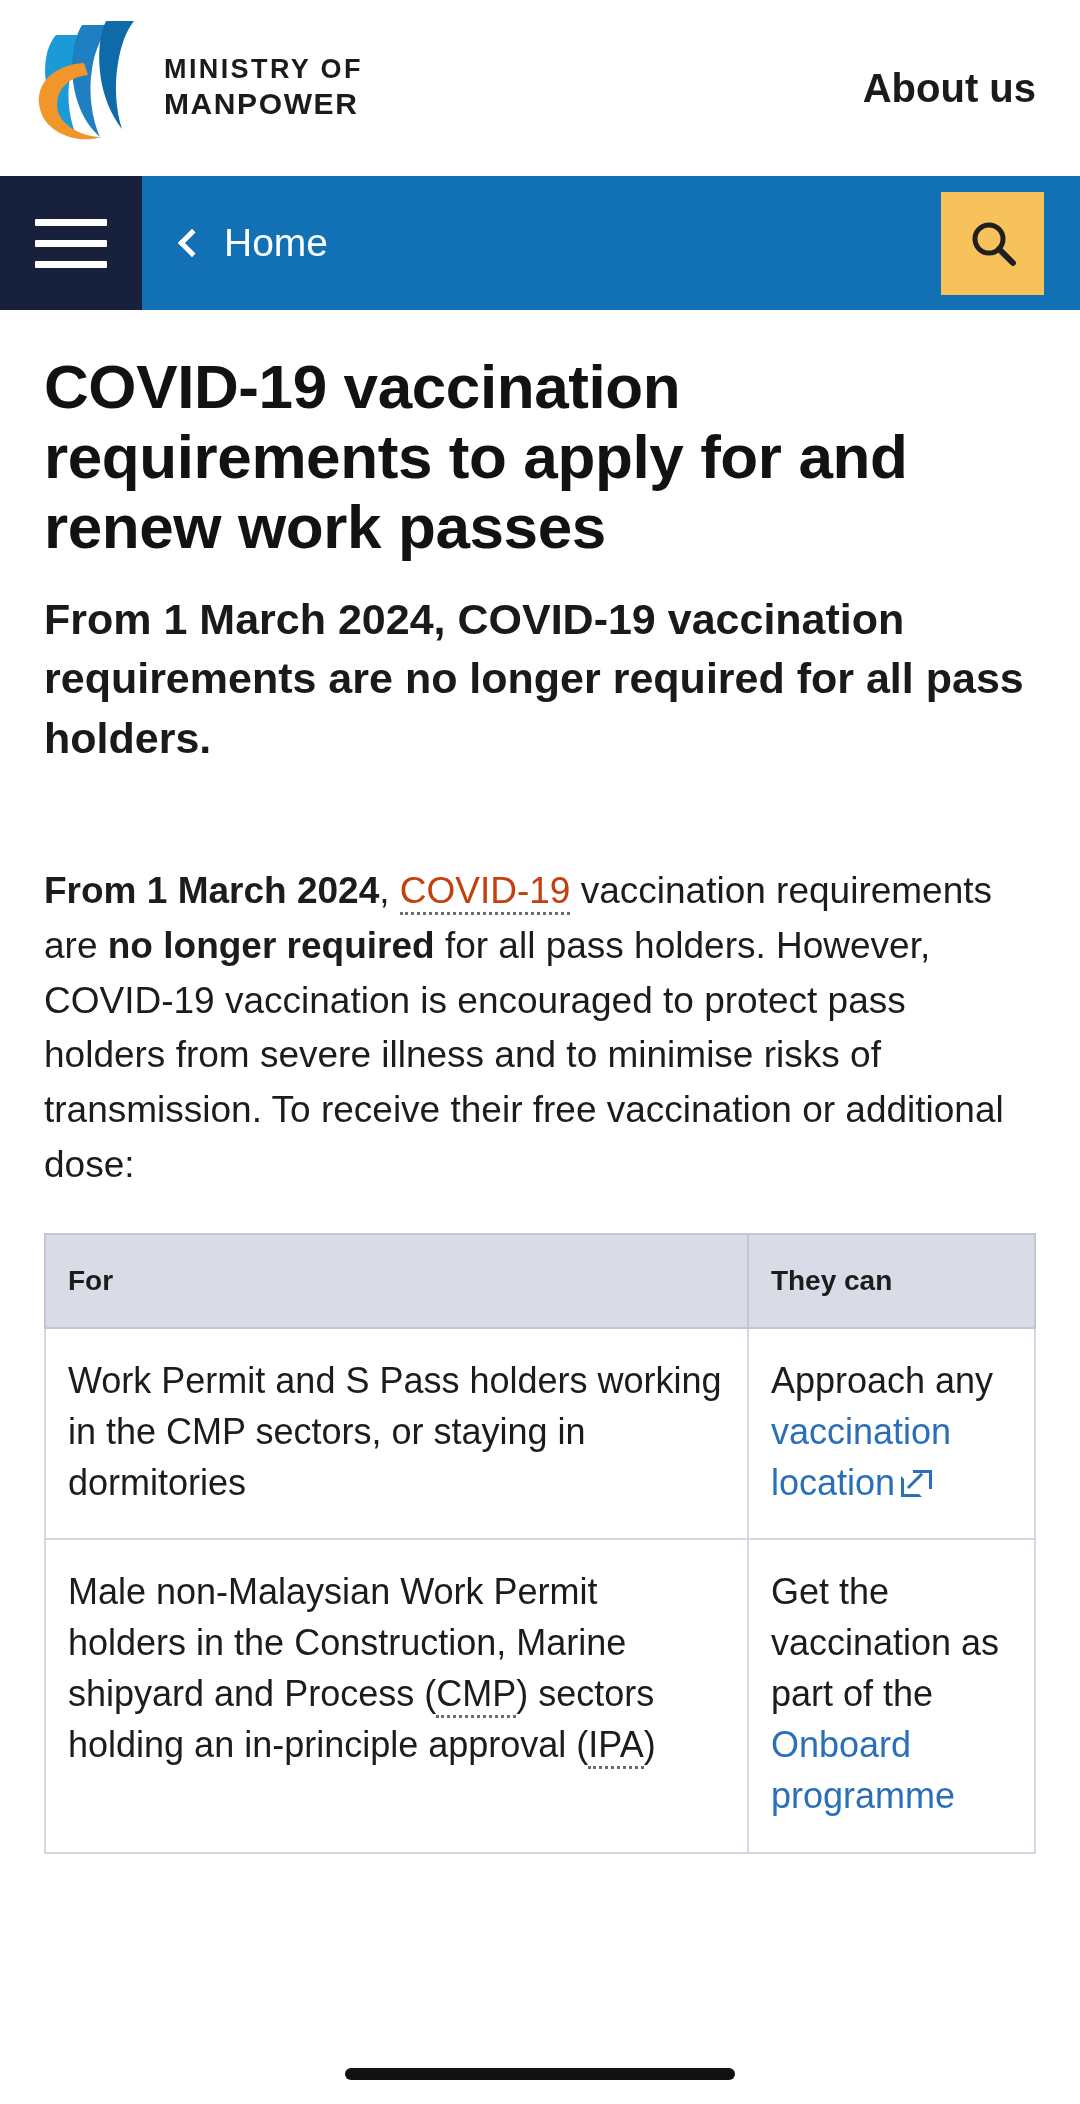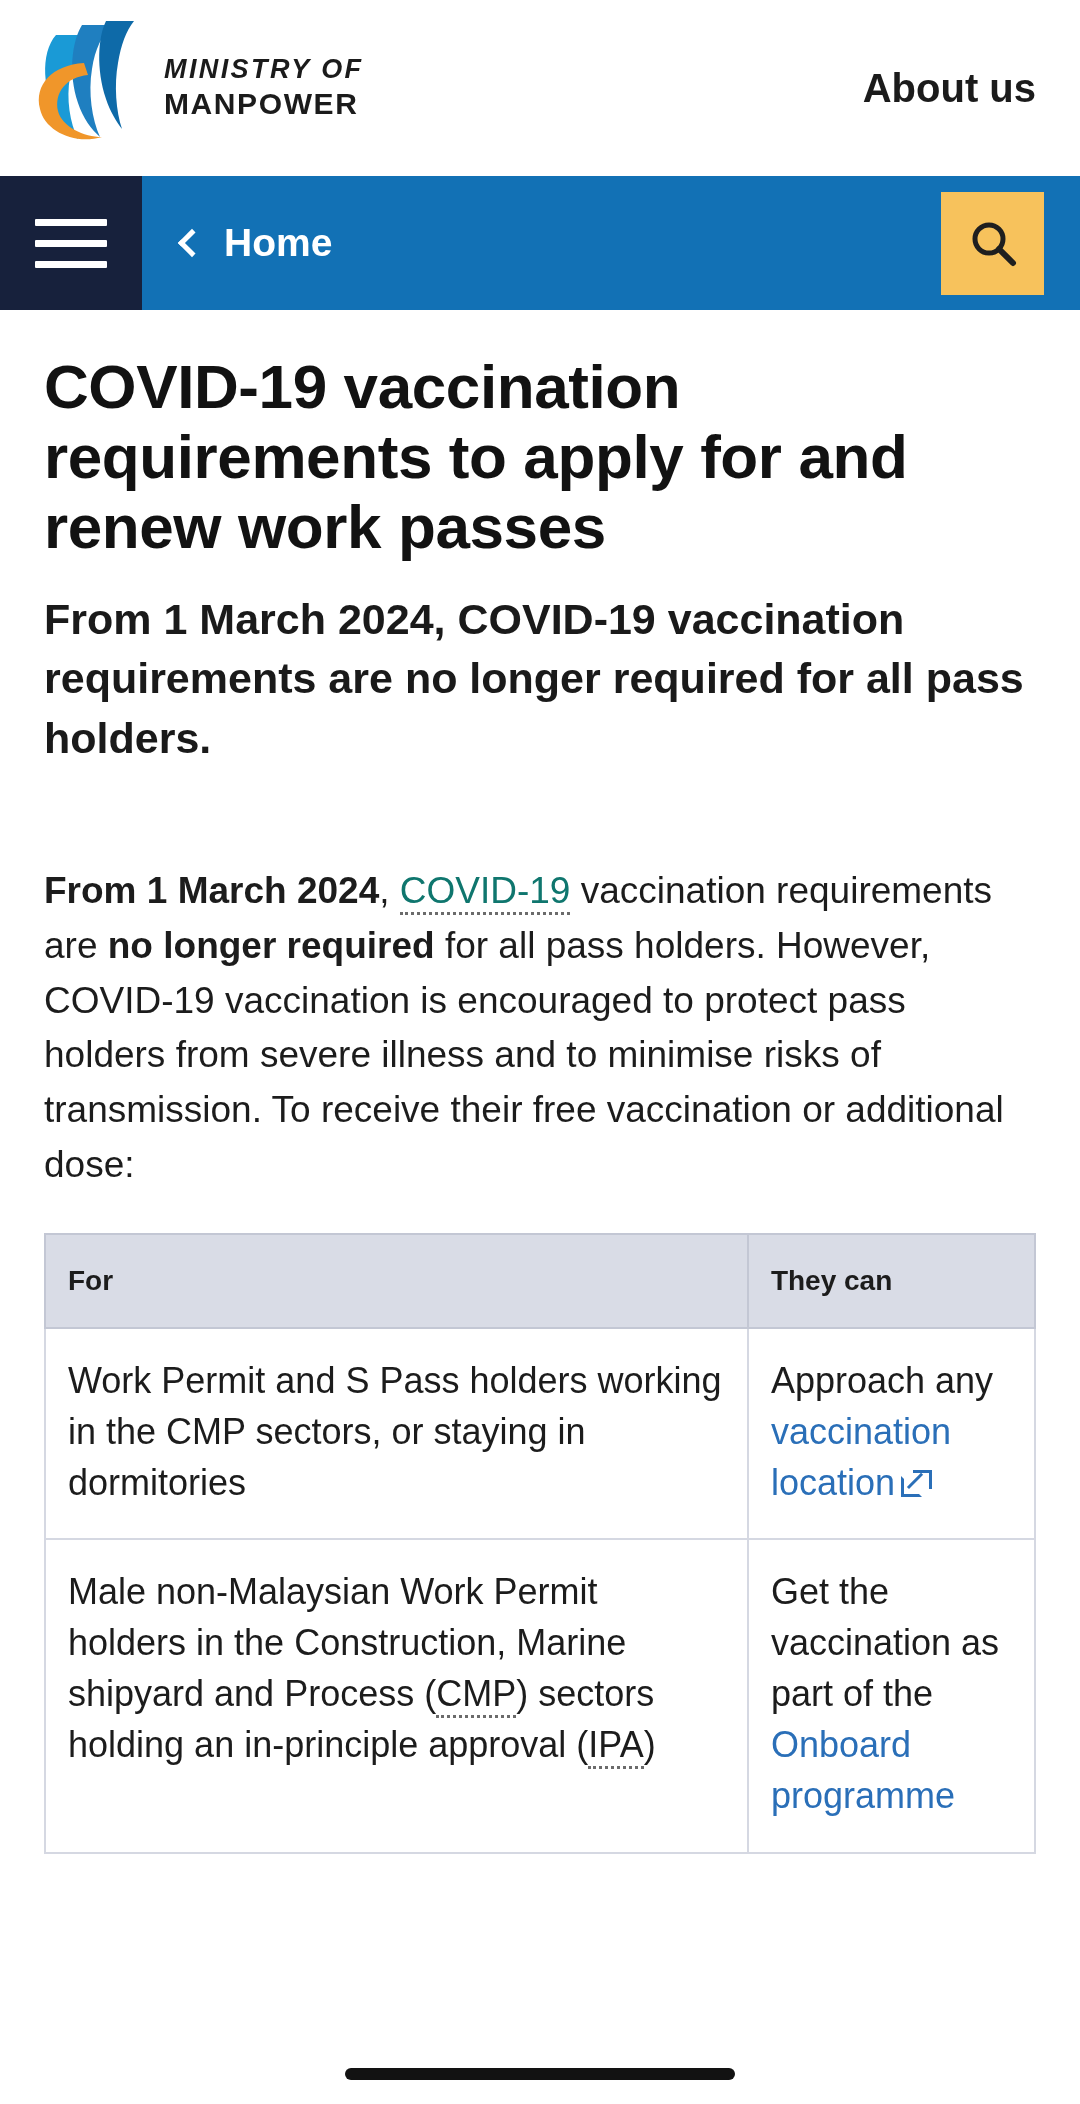--- a/index.html
+++ b/index.html
@@ -38,21 +38,20 @@
     flex: 0 0 auto;
   }
   .brand-text {
     line-height: 1.18;
     color: #1b1b1b;
   }
   .brand-text .line1 {
     font-size: 27px;
     font-weight: bold;
     letter-spacing: 2.4px;
-    font-style: italic;
   }
   .brand-text .line2 {
     font-size: 30px;
     font-weight: bold;
     letter-spacing: 1.6px;
   }
   .about-us {
     font-size: 40px;
     font-weight: bold;
     color: #1b1b1b;
@@ -83,21 +82,20 @@
     background: #ffffff;
     border-radius: 1px;
   }
   .nav-breadcrumb {
     flex: 1;
     display: flex;
     align-items: center;
     gap: 22px;
     padding-left: 40px;
     color: #ffffff;
-    font-weight: bold;
   }
   .chev-left {
     width: 20px;
     height: 20px;
     border-left: 5px solid #ffffff;
     border-bottom: 5px solid #ffffff;
     transform: rotate(45deg);
     flex: 0 0 auto;
   }
   .nav-breadcrumb .label {
@@ -135,21 +133,21 @@
     color: #1a1a1a;
   }
   .body-para {
     margin-top: 96px;
     font-size: 37px;
     line-height: 1.48;
     color: #1c1c1c;
   }
   .body-para b { font-weight: bold; }
   .dotted-link {
-    color: #0f766e;
+    color: #c2410c;
     text-decoration: none;
     border-bottom: 3px dotted #6b6b6b;
     padding-bottom: 1px;
   }
 
   
   table.info-table {
     margin-top: 40px;
     width: 100%;
     border-collapse: collapse;

